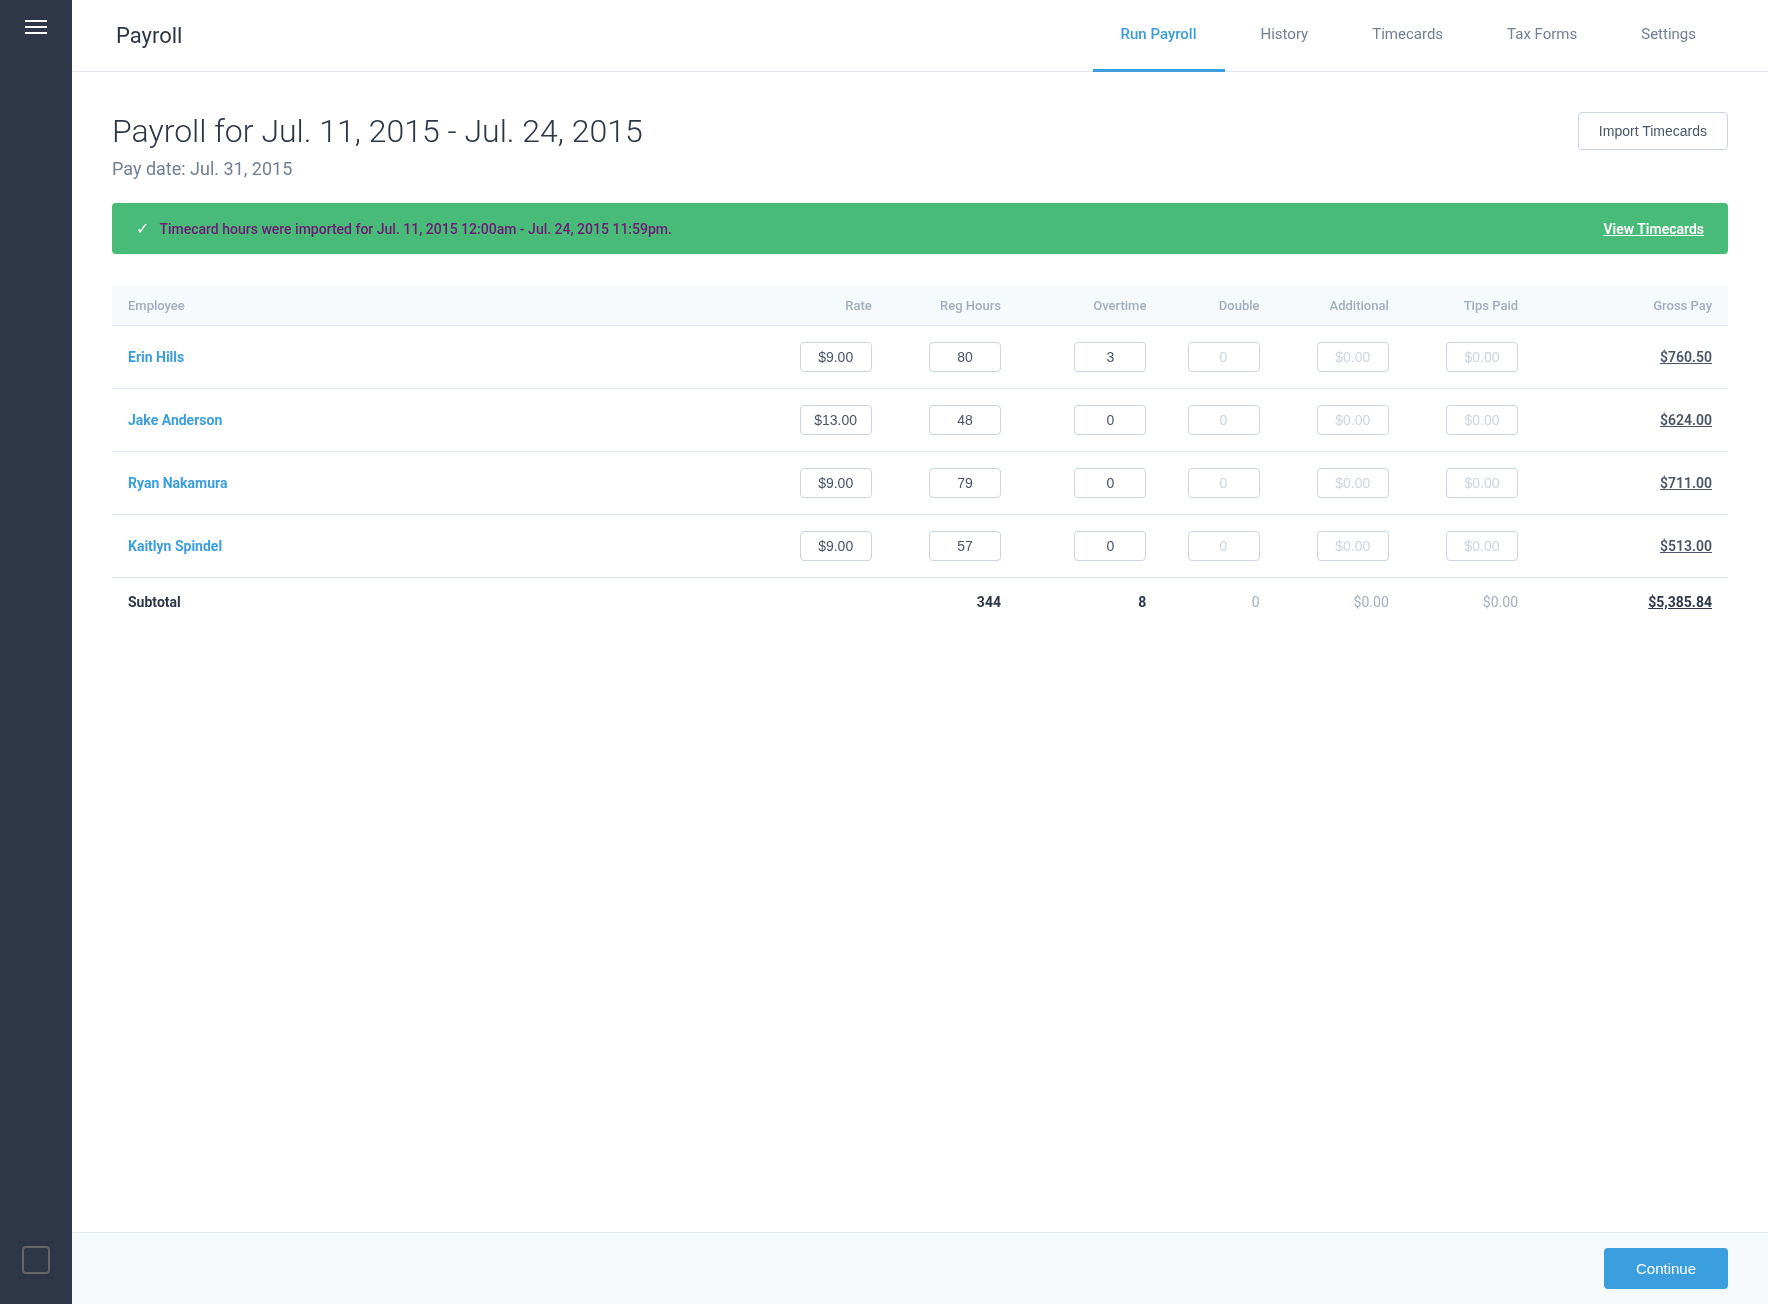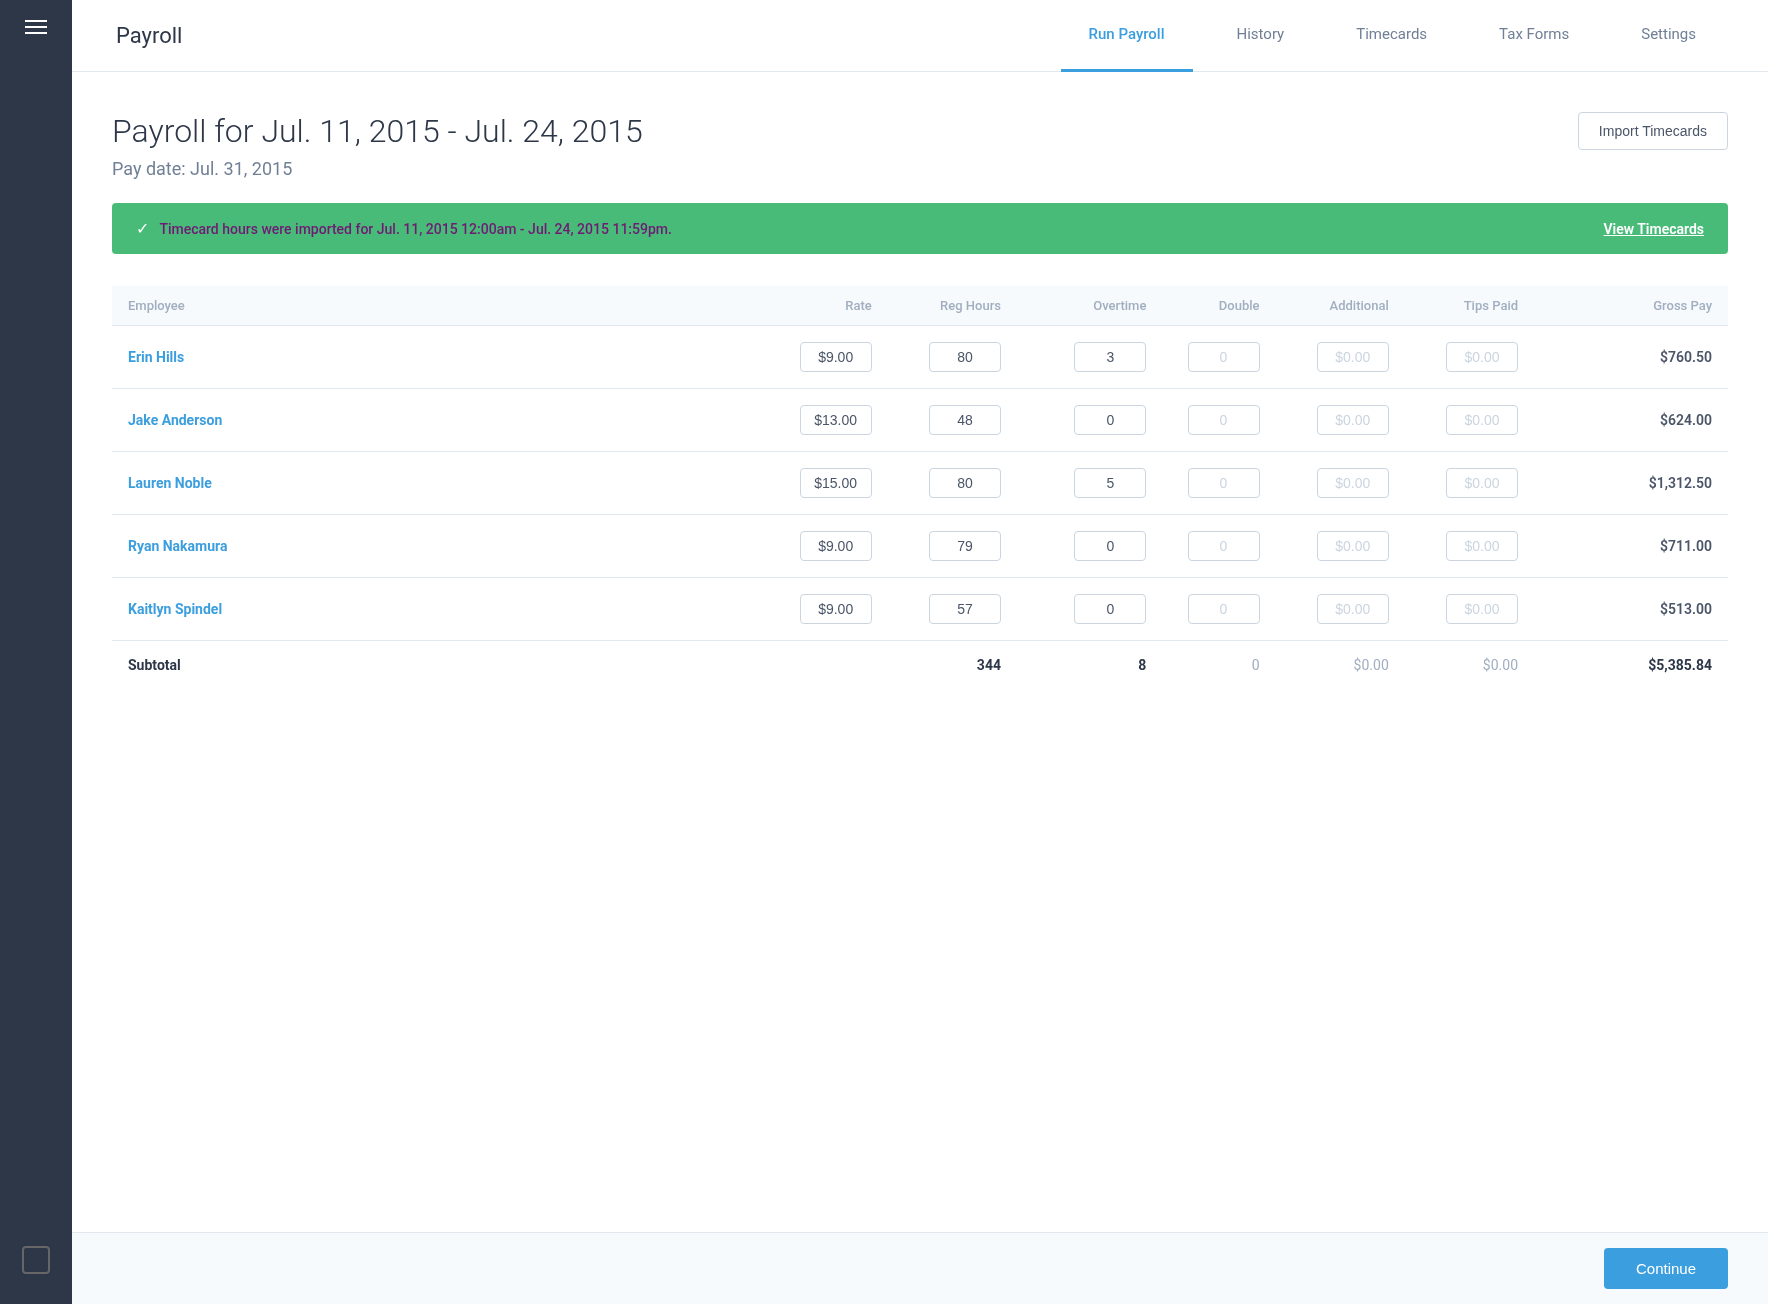--- a/index.html
+++ b/index.html
@@ -37,21 +37,21 @@
     .app-title {
       font-size: 22px;
       font-weight: 400;
       color: #2d3748;
       margin-right: 60px;
       white-space: nowrap;
     }
     .nav-tabs {
       display: flex;
       align-items: center;
-      gap: 16px;
+      gap: 8px;
       margin-left: auto;
     }
     .nav-tab {
       padding: 0 28px;
       height: 72px;
       display: flex;
       align-items: center;
       font-size: 15px;
       color: #718096;
       cursor: pointer;
@@ -151,21 +151,21 @@
       color: #4a5568;
       background: #fff;
       width: 72px;
       outline: none;
     }
     .input-field.disabled-field {
       color: #cbd5e0;
       background: #fff;
     }
 
-    .gross-pay { font-weight: 600; color: #2d3748; }
+    .gross-pay { font-weight: 600; color: #2d3748; text-decoration: underline; }
 
     
     .subtotal-row td { font-weight: 700; color: #2d3748; border-bottom: none; }
     .subtotal-label { font-weight: 700; }
 
     
     .footer {
       background: #f7fafc;
       height: 72px;
       display: flex;
@@ -298,44 +298,20 @@
       <td>
         <input class="input-field disabled-field" type="text" value="$0.00" style="">
       </td>
       <td>
         <input class="input-field disabled-field" type="text" value="$0.00" style="">
       </td>
       <td class="gross-pay">$624.00</td>
     </tr>
           <tr>
       <td>
-        <a class="employee-link">Lauren Noble</a>
-      </td>
-      <td>
-        <input class="input-field" type="text" value="$15.00" style="">
-      </td>
-      <td>
-        <input class="input-field" type="text" value="80" style="">
-      </td>
-      <td>
-        <input class="input-field" type="text" value="5" style="">
-      </td>
-      <td>
-        <input class="input-field disabled-field" type="text" value="0" style="">
-      </td>
-      <td>
-        <input class="input-field disabled-field" type="text" value="$0.00" style="">
-      </td>
-      <td>
-        <input class="input-field disabled-field" type="text" value="$0.00" style="">
-      </td>
-      <td class="gross-pay">$1,312.50</td>
-    </tr>
-          <tr>
-      <td>
         <a class="employee-link">Ryan Nakamura</a>
       </td>
       <td>
         <input class="input-field" type="text" value="$9.00" style="">
       </td>
       <td>
         <input class="input-field" type="text" value="79" style="">
       </td>
       <td>
         <input class="input-field" type="text" value="0" style="">

